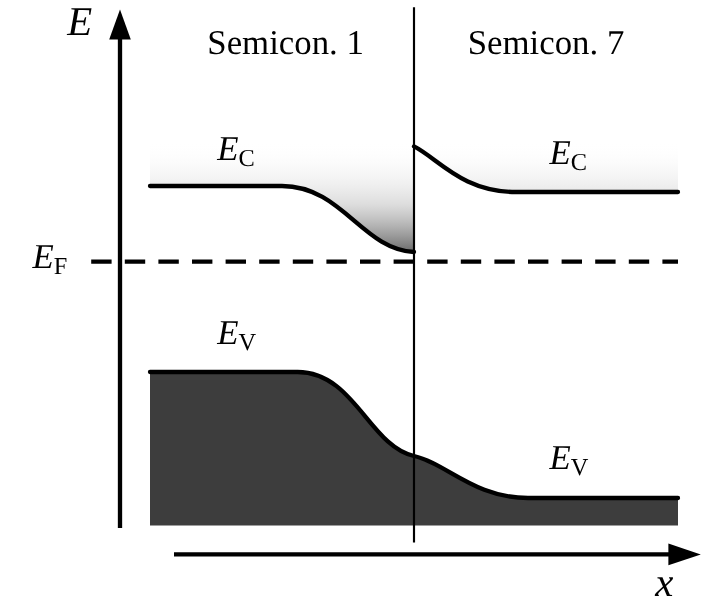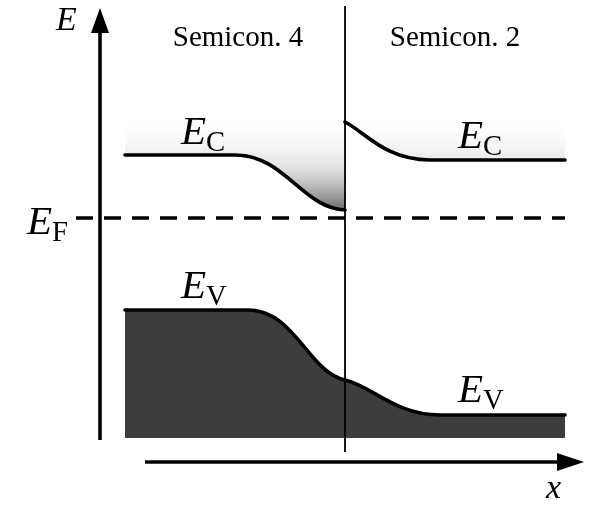--- a/index.html
+++ b/index.html
@@ -22,21 +22,21 @@
   }
   .var { font-style: italic; }
   .lbl sub {
     font-style: normal;
     font-size: 0.7em;
     vertical-align: baseline;
     position: relative;
     top: 0.24em;
   }
   .region-lbl { width: 210px; text-align: center; font-size: 29px; }
-  .band-lbl { font-size: 41px; text-align: center; }
+  .band-lbl { font-size: 29px; text-align: center; }
   .axis-lbl { font-size: 34px; font-style: italic; }
 </style>
 </head>
 <body>
 
 <div class="stage">
 
   <svg width="603" height="512" viewBox="0 0 603 512" xmlns="http://www.w3.org/2000/svg">
     <defs>
       <linearGradient id="shade" gradientUnits="userSpaceOnUse" x1="0" y1="118" x2="0" y2="212">
@@ -67,23 +67,23 @@
     <g>
       <line x1="145" y1="462" x2="562" y2="462" stroke="#000" stroke-width="3.6"></line>
       <polygon points="584,462 557,453 557,471" fill="#000"></polygon>
     </g>
   </svg>
 
   <div class="lbl axis-lbl" style="left:56px; top:2px;">
     <span>E</span>
   </div>
 
-  <div class="lbl region-lbl" style="left:133px; top:22px;">Semicon. 4</div>
+  <div class="lbl region-lbl" style="left:133px; top:22px;">Semicon. 1</div>
 
-  <div class="lbl region-lbl" style="left:350px; top:22px;">Semicon. 2</div>
+  <div class="lbl region-lbl" style="left:350px; top:22px;">Semicon. 7</div>
 
   <div class="lbl band-lbl" style="left:181px; top:110px;">
     <span class="var">E</span><sub>C</sub>
   </div>
 
   <div class="lbl band-lbl" style="left:458px; top:114px;">
     <span class="var">E</span><sub>C</sub>
   </div>
 
   <div class="lbl band-lbl" style="left:27px; top:200px;">

